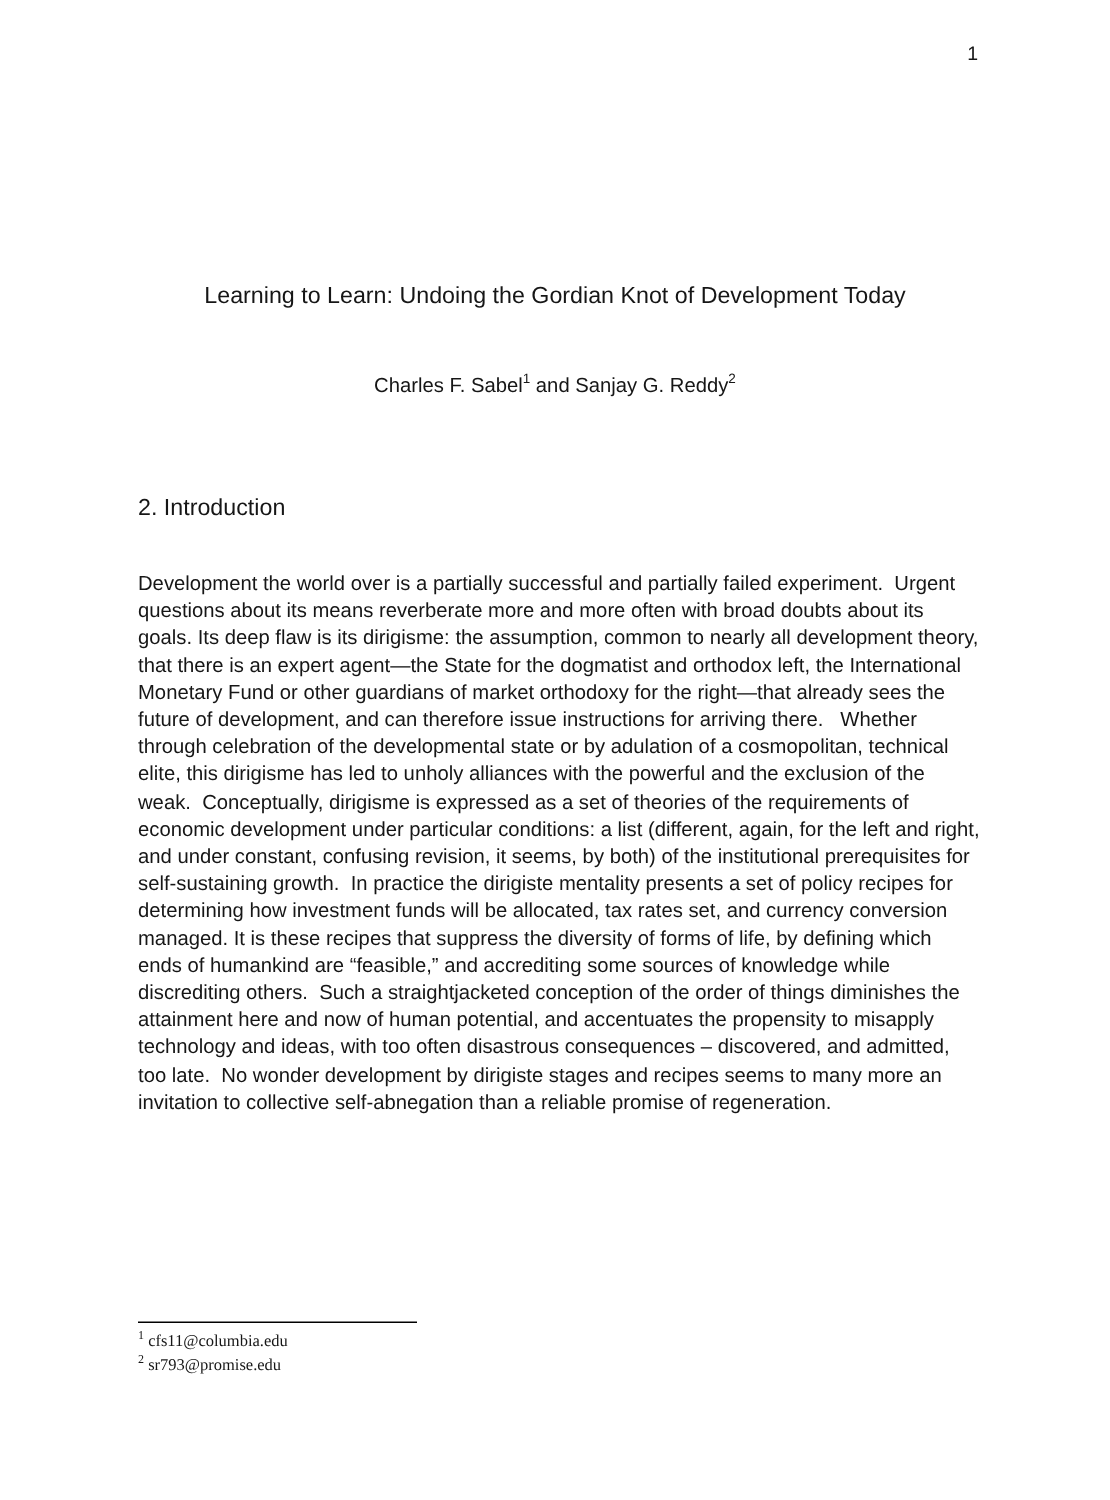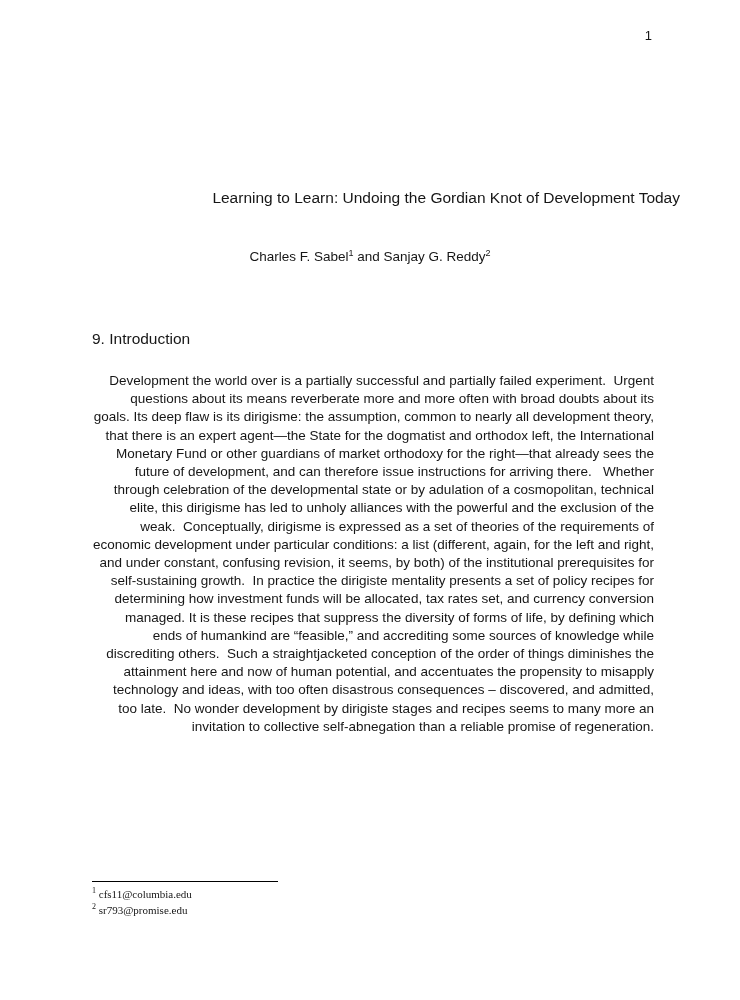--- a/index.html
+++ b/index.html
@@ -20,21 +20,21 @@
     position: absolute;
     top: 28px;
     right: 88px;
     font-size: 13px;
   }
   .title {
     position: absolute;
     top: 188px;
     left: 60px;
     right: 60px;
-    text-align: right;
+    text-align: center;
     font-size: 15.5px;
     line-height: 20px;
   }
   .authors {
     position: absolute;
     top: 249px;
     left: 60px;
     right: 60px;
     text-align: center;
     font-size: 13.5px;
@@ -52,23 +52,22 @@
   .body-text {
     position: absolute;
     top: 368px;
     left: 92px;
     width: 562px;
     font-size: 13.5px;
     line-height: 18.2px;
     text-align: left;
   }
   .body-text p {
-    margin: 4px 0 18px 0;
+    margin: 12px 0 18px 0;
     white-space: pre-wrap;
-    text-align: right;
   }
   .footnote-rule {
     position: absolute;
     top: 881px;
     left: 92px;
     width: 186px;
     border-top: 1px solid #000;
   }
   .footnotes {
     position: absolute;
@@ -87,21 +86,21 @@
 <body>
 
 <div class="sheet">
 
   <div class="page-number">1</div>
 
   <div class="title">Learning to Learn: Undoing the Gordian Knot of Development Today</div>
 
   <div class="authors"><span>Charles F. Sabel</span><sup>1</sup><span> and </span><span>Sanjay G. Reddy</span><sup>2</sup></div>
 
-  <div class="section-heading">9. Introduction</div>
+  <div class="section-heading">2. Introduction</div>
 
   <div class="body-text">
     <p>Development the world over is a partially successful and partially failed experiment.  Urgent questions about its means reverberate more and more often with broad doubts about its goals. Its deep flaw is its dirigisme: the assumption, common to nearly all development theory, that there is an expert agent—the State for the dogmatist and orthodox left, the International Monetary Fund or other guardians of market orthodoxy for the right—that already sees the future of development, and can therefore issue instructions for arriving there.   Whether through celebration of the developmental state or by adulation of a cosmopolitan, technical elite, this dirigisme has led to unholy alliances with the powerful and the exclusion of the weak.  Conceptually, dirigisme is expressed as a set of theories of the requirements of economic development under particular conditions: a list (different, again, for the left and right, and under constant, confusing revision, it seems, by both) of the institutional prerequisites for self-sustaining growth.  In practice the dirigiste mentality presents a set of policy recipes for determining how investment funds will be allocated, tax rates set, and currency conversion managed. It is these recipes that suppress the diversity of forms of life, by defining which ends of humankind are “feasible,” and accrediting some sources of knowledge while discrediting others.  Such a straightjacketed conception of the order of things diminishes the attainment here and now of human potential, and accentuates the propensity to misapply technology and ideas, with too often disastrous consequences – discovered, and admitted, too late.  No wonder development by dirigiste stages and recipes seems to many more an invitation to collective self-abnegation than a reliable promise of regeneration.</p>
   </div>
 
   <div class="footnote-rule"></div>
 
   <div class="footnotes">
     <div class="fn"><sup>1</sup> <span>cfs11@columbia.edu</span></div>
     <div class="fn"><sup>2</sup> <span>sr793@promise.edu</span></div>

